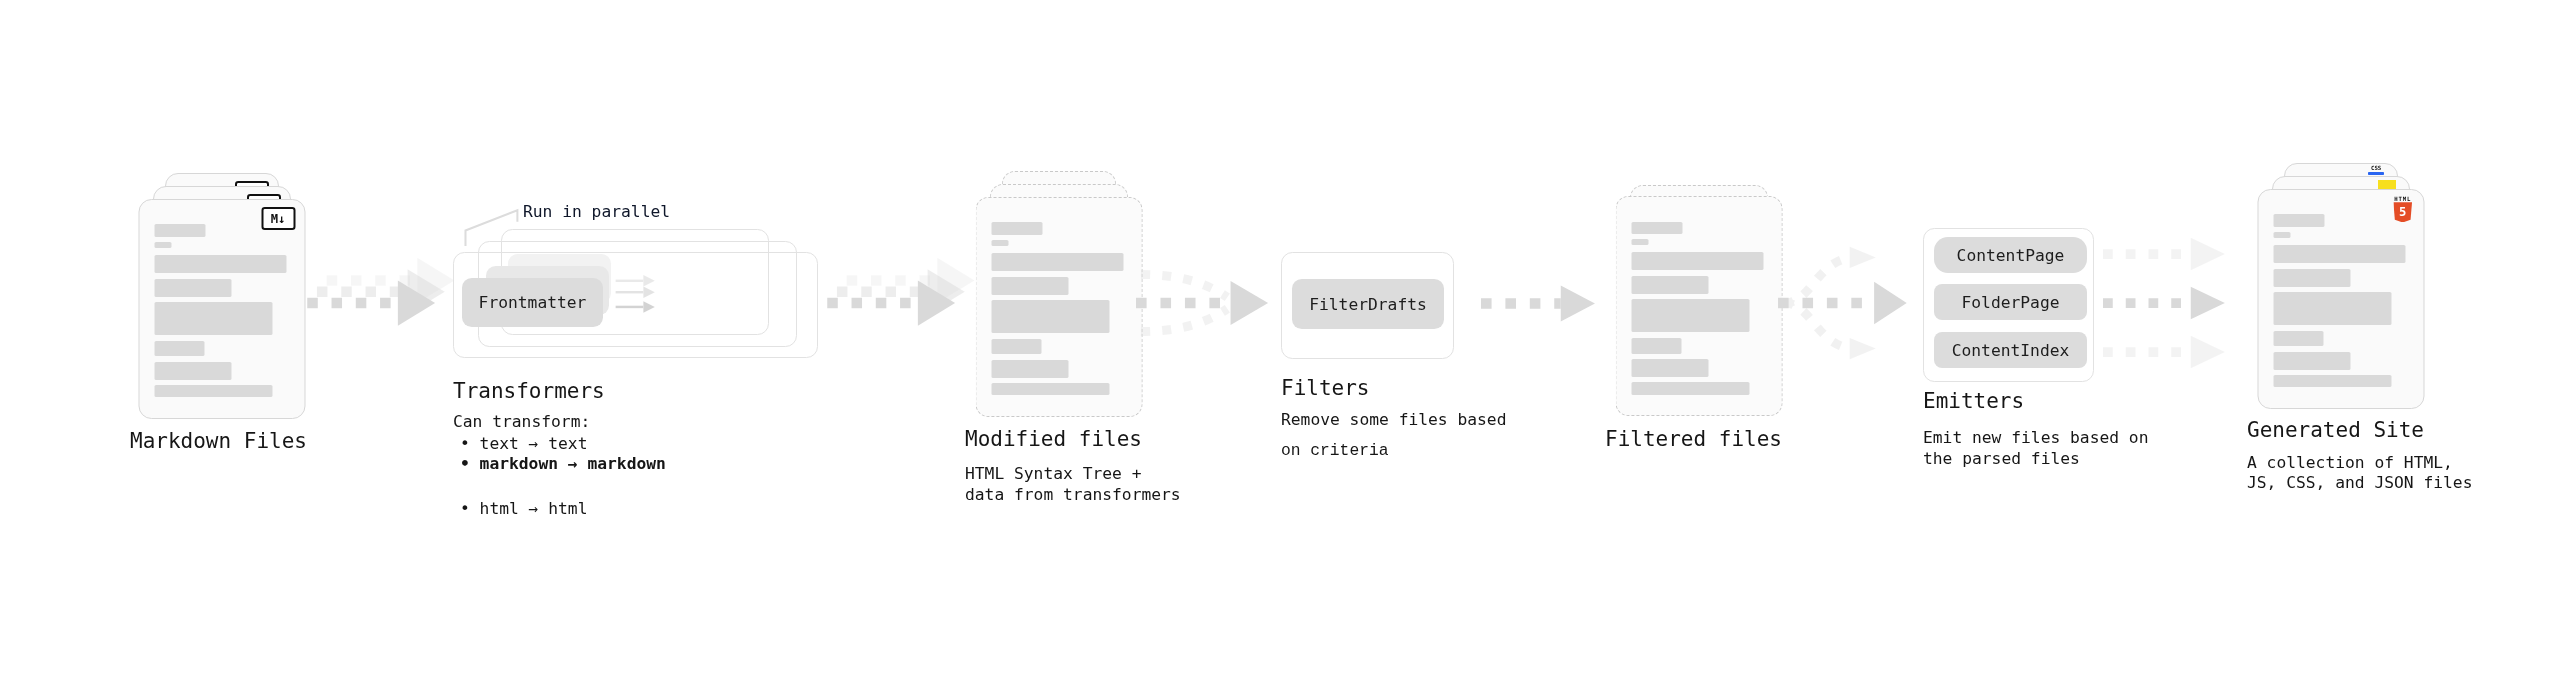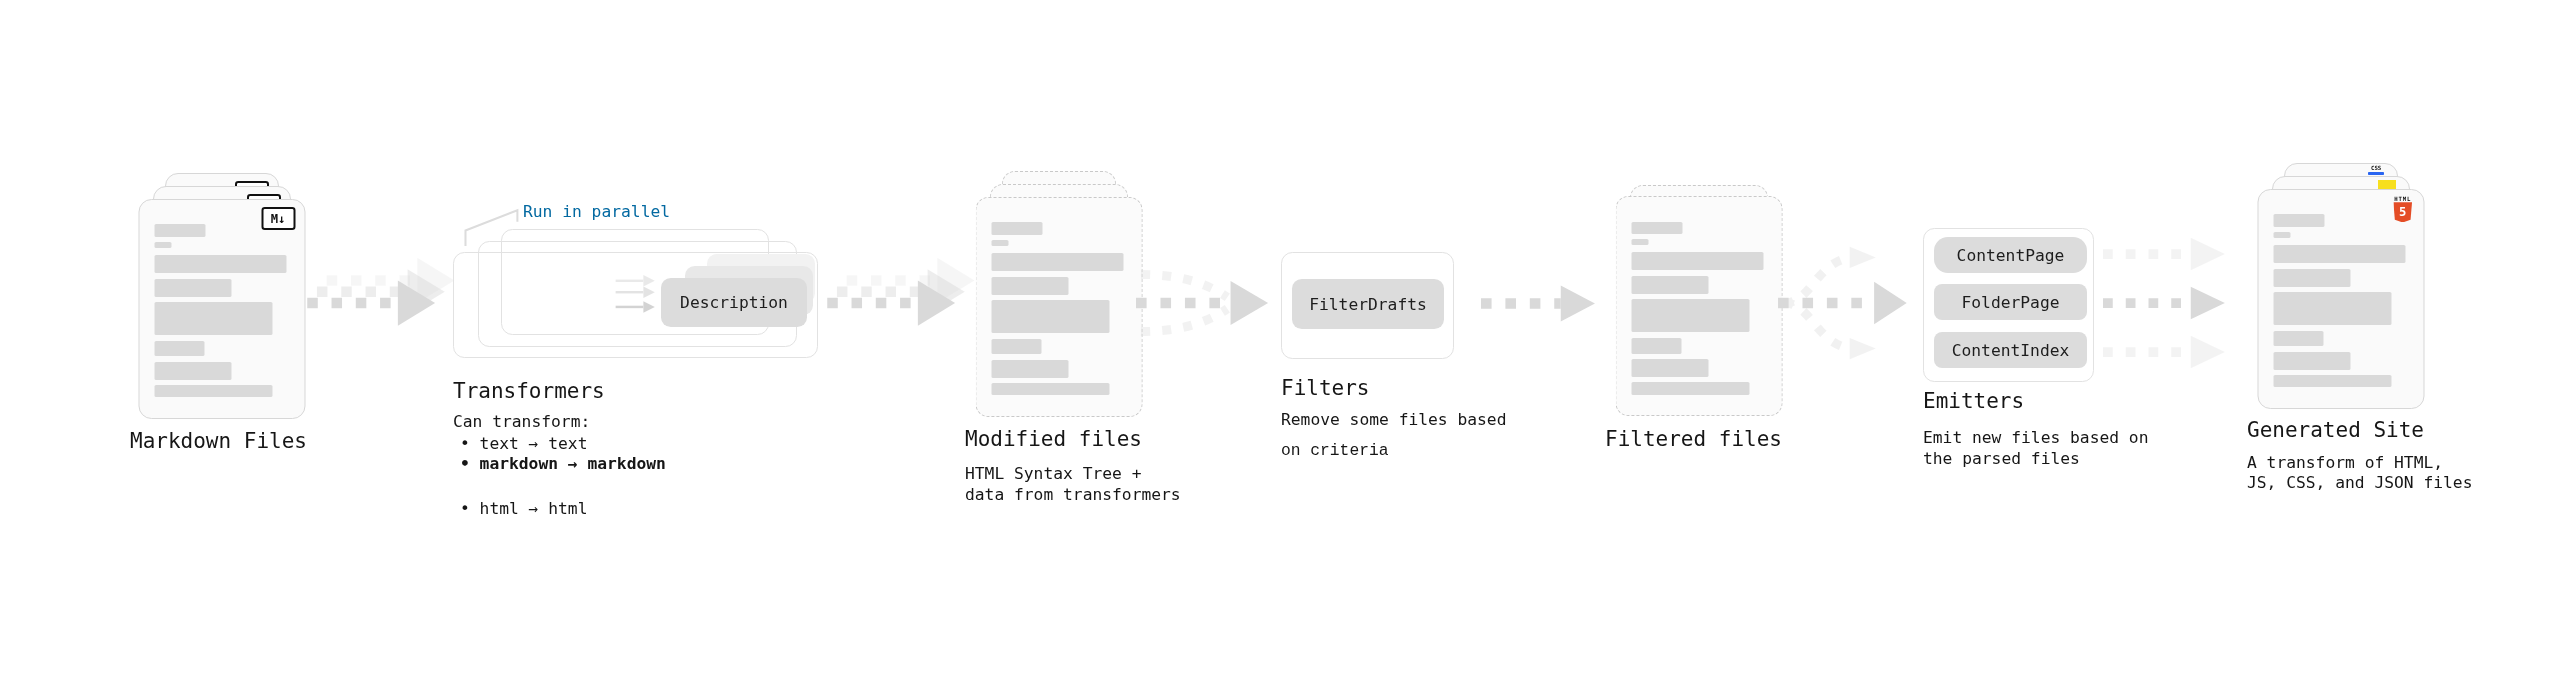--- a/index.html
+++ b/index.html
@@ -41,21 +41,21 @@
   .js-badge{position:absolute;top:3.3px;right:12.2px;width:18px;height:9.8px;background:#f7df1e;}
   
   .frame{position:absolute;border:1.6px solid #e2e2e2;border-radius:11.4px;box-sizing:border-box;background:transparent;}
   .pill{position:absolute;background:#dcdcdc;border-radius:9.8px;color:#1d1d1d;
     display:flex;align-items:center;justify-content:center;font-size:16.3px;box-sizing:border-box;}
   .pill.g1{background:#e8e8e8;color:transparent;}
   .pill.g2{background:#f2f2f2;color:transparent;}
   
   .stage-label{position:absolute;font-size:21px;color:#161616;white-space:nowrap;}
   .stage-sub{position:absolute;font-size:16.3px;line-height:21px;color:#161616;white-space:pre;}
-  .annotation{position:absolute;font-size:16.3px;color:#0369a1;white-space:nowrap;}
+  .annotation{position:absolute;font-size:16.3px;color:#0f172a;white-space:nowrap;}
   .arrow-svg{position:absolute;overflow:visible;}
 </style>
 </head>
 <body>
 
 <div id="canvas">
 
   <div class="stack" style="left:128px;top:173px;width:187px;height:246px;">
     <div class="doc lvl-back">
       <div class="md-badge">M↓</div>
@@ -96,45 +96,45 @@
 
   <div class="frame" style="left:501px;top:229px;width:268px;height:106px;"></div>
   <div class="frame" style="left:478px;top:241px;width:319px;height:106px;"></div>
   <div class="frame" style="left:453px;top:252px;width:365px;height:106px;"></div>
 
   <svg class="arrow-svg" style="left:459px;top:202px;" width="73" height="49" viewBox="0 0 90 60">
     <polyline points="8,54 8,35 72,10 72,24" fill="none" stroke="#dcdcdc" stroke-width="2.5"></polyline>
   </svg>
   <div class="annotation" style="left:523px;top:202px;">Run in parallel</div>
 
+  <div style="position:absolute;left:462px;top:254px;width:154px;height:73px;">
+    <div class="pill g2" style="left:46px;top:0;width:103px;height:49px;"></div>
+    <div class="pill g1" style="left:23.6px;top:12.2px;width:123px;height:49px;"></div>
+    <div class="pill" style="left:0;top:24.4px;width:141px;height:49px;">
+      <span>Frontmatter</span>
+    </div>
+  </div>
 
   <svg class="arrow-svg" style="left:614px;top:271px;" width="49" height="49" viewBox="0 0 60 60">
     <g stroke="#c9c9c9" fill="#c9c9c9">
       <g opacity="0.4">
           <line x1="2" y1="12" x2="36" y2="12" stroke-width="3"></line>
           <polygon points="36,5 36,19 50,12" stroke="none"></polygon>
         </g>
       <g opacity="0.5">
           <line x1="2" y1="26" x2="36" y2="26" stroke-width="3"></line>
           <polygon points="36,19 36,33 50,26" stroke="none"></polygon>
         </g>
       <g opacity="0.8">
           <line x1="2" y1="44" x2="36" y2="44" stroke-width="3"></line>
           <polygon points="36,37 36,51 50,44" stroke="none"></polygon>
         </g>
     </g>
   </svg>
 
-  <div style="position:absolute;left:661px;top:254px;width:159px;height:73px;">
-    <div class="pill g2" style="left:46px;top:0;width:108px;height:49px;"></div>
-    <div class="pill g1" style="left:23.6px;top:12.2px;width:128px;height:49px;"></div>
-    <div class="pill" style="left:0;top:24.4px;width:146px;height:49px;">
-      <span>Description</span>
-    </div>
-  </div>
 
   <div class="stage-label" style="left:453px;top:379px;">Transformers</div>
   <div class="stage-sub" style="left:453px;top:411px;">Can transform:</div>
   <div class="stage-sub" style="left:460px;top:433px;">• text → text</div>
   <div class="stage-sub" style="left:460px;top:453px;font-weight:bold;">• markdown → markdown</div>
   <div class="stage-sub" style="left:460px;top:498px;">• html → html</div>
 
   <svg class="arrow-svg" style="left:827px;top:240px;" width="134" height="89" viewBox="0 0 165 110">
     <g fill="#d9d9d9" stroke="#d9d9d9">
       <g opacity="0.22" transform="translate(24,-28)">
@@ -266,17 +266,17 @@
       <div class="bar b2"></div>
       <div class="bar b3"></div>
       <div class="bar b4"></div>
       <div class="bar b5"></div>
       <div class="bar b6"></div>
       <div class="bar b7"></div>
       <div class="bar b8"></div>
     </div>
   </div>
   <div class="stage-label" style="left:2247px;top:418px;">Generated Site</div>
-  <div class="stage-sub" style="left:2247px;top:452px;">A transform of HTML,</div>
+  <div class="stage-sub" style="left:2247px;top:452px;">A collection of HTML,</div>
   <div class="stage-sub" style="left:2247px;top:472px;">JS, CSS, and JSON files</div>
 
 </div>
 
 
 </body></html>

